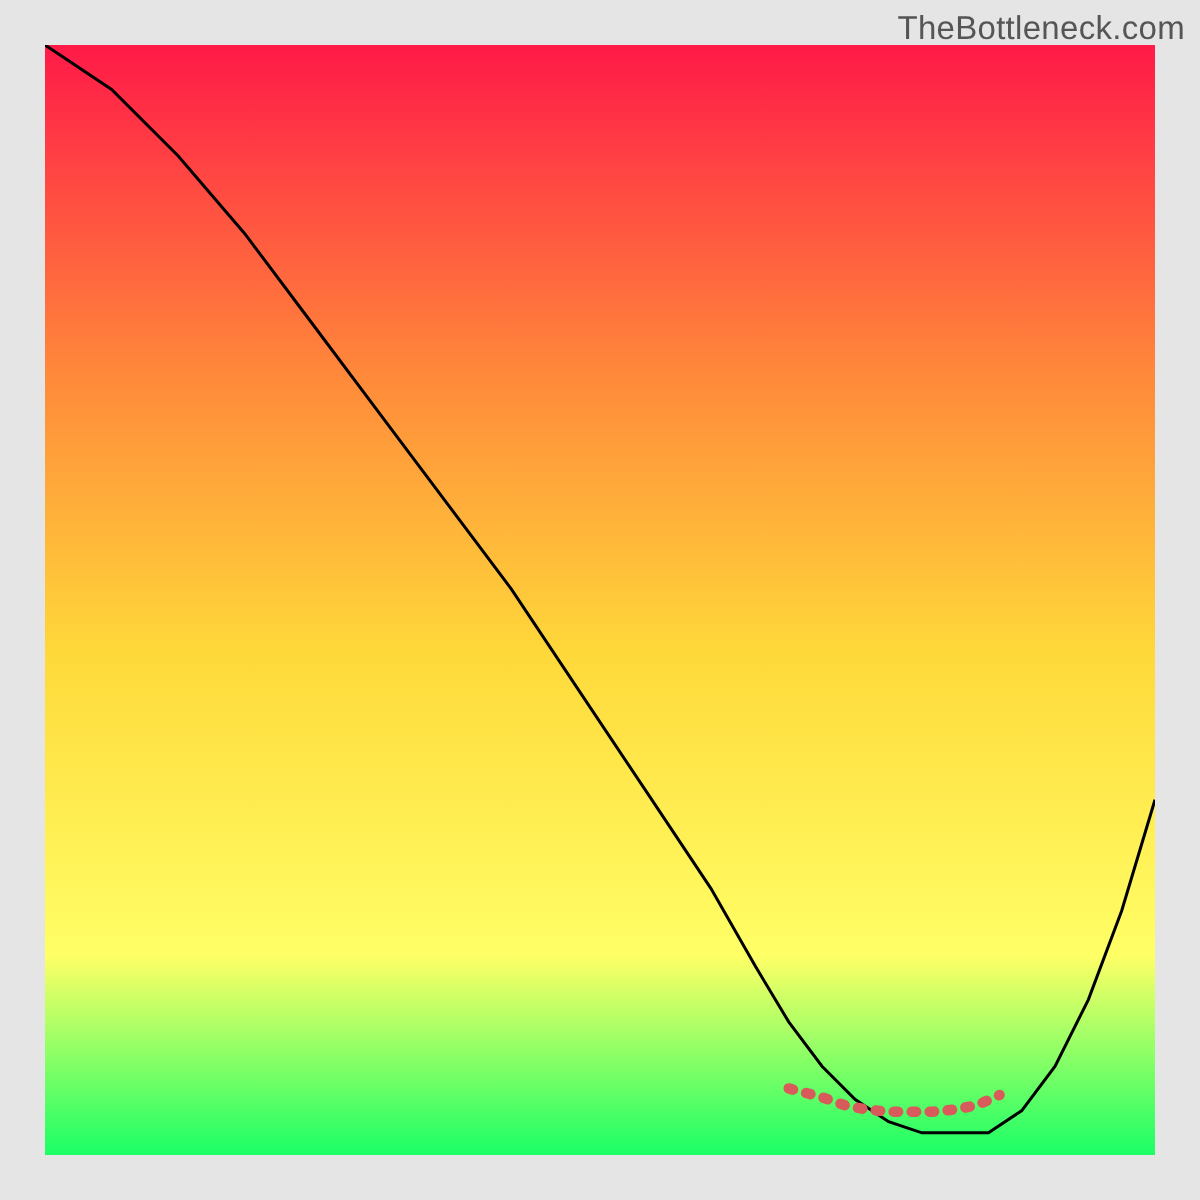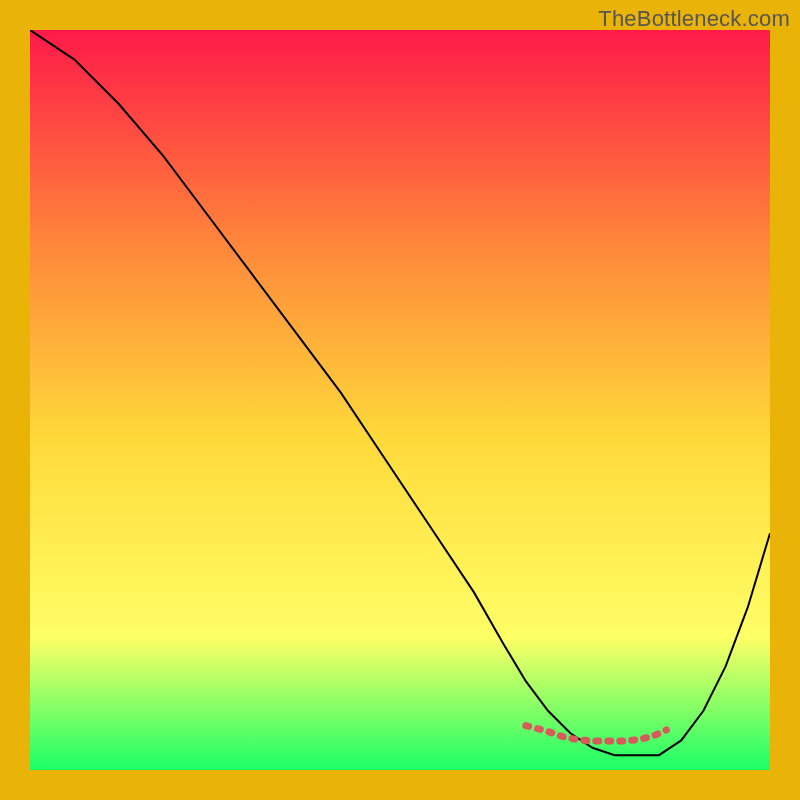--- a/index.html
+++ b/index.html
@@ -7,21 +7,21 @@
     padding: 0;
     width: 800px;
     height: 800px;
     background: #000;
     overflow: hidden;
   }
   .chart-container {
     position: relative;
     width: 800px;
     height: 800px;
-    background: #eab308;
+    background: #e5e5e5;
   }
   .plot-area {
     position: absolute;
     left: 30px;
     top: 30px;
     width: 740px;
     height: 740px;
   }
   .watermark {
     position: absolute;

